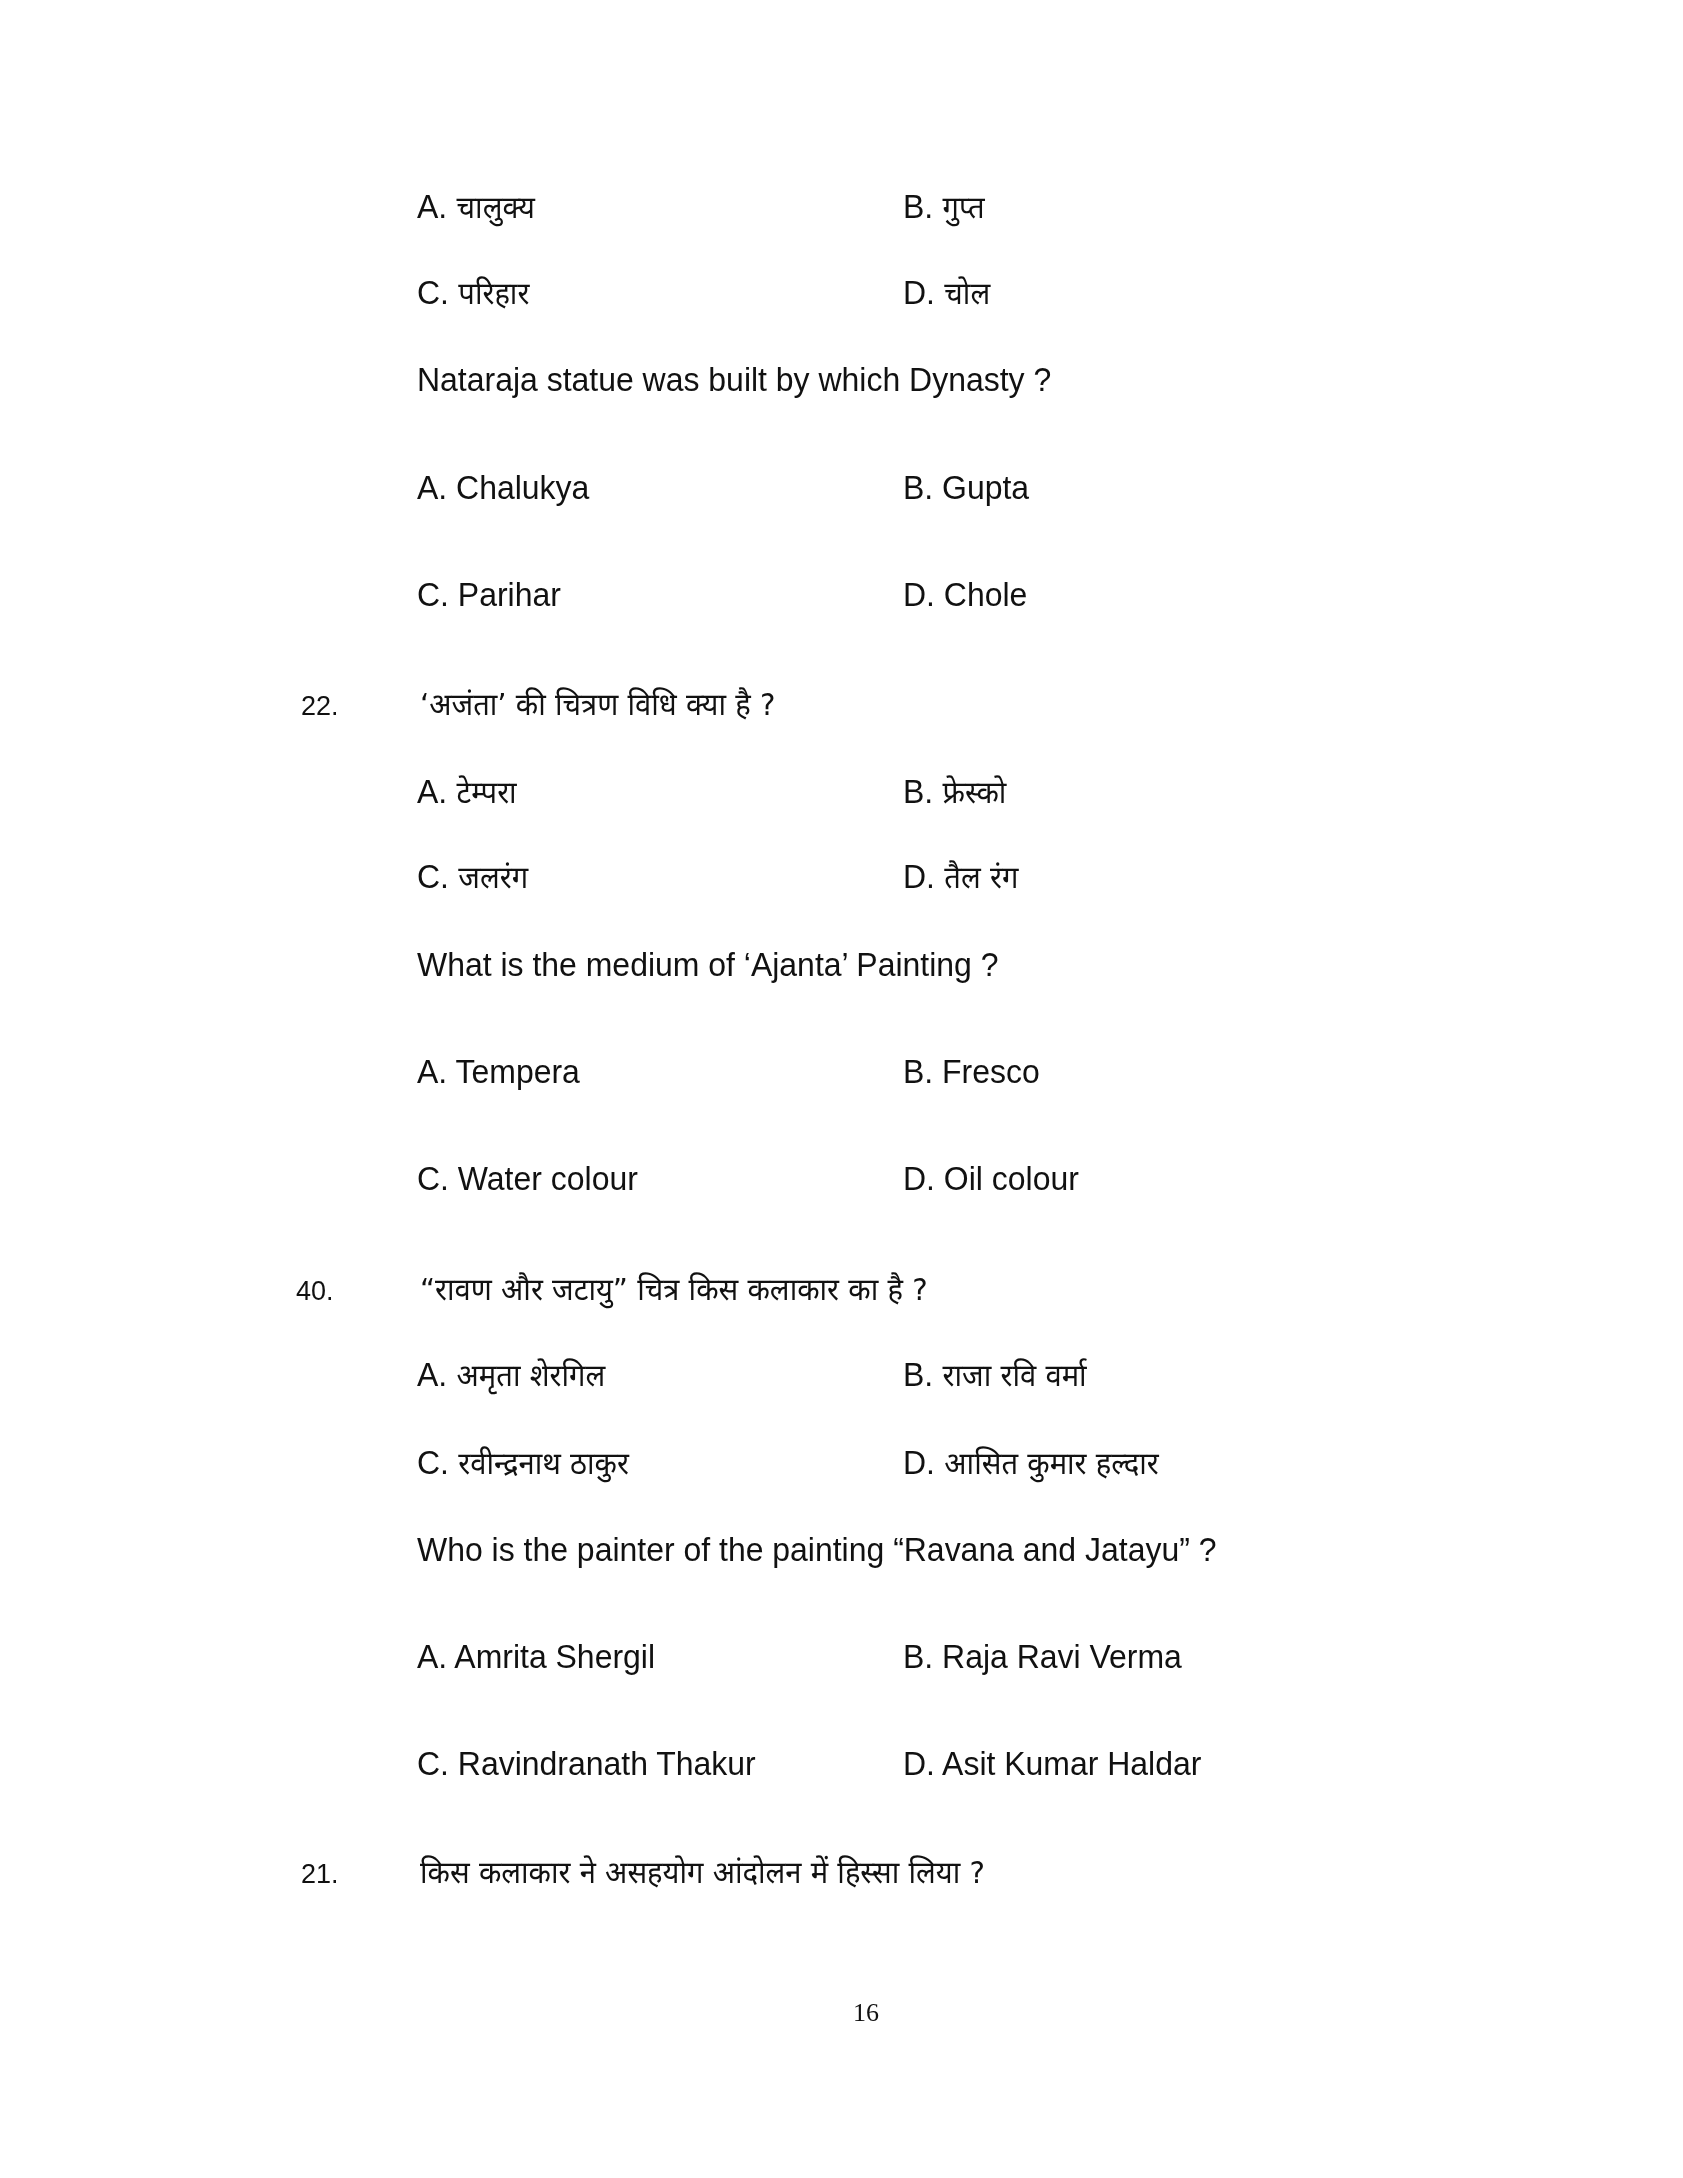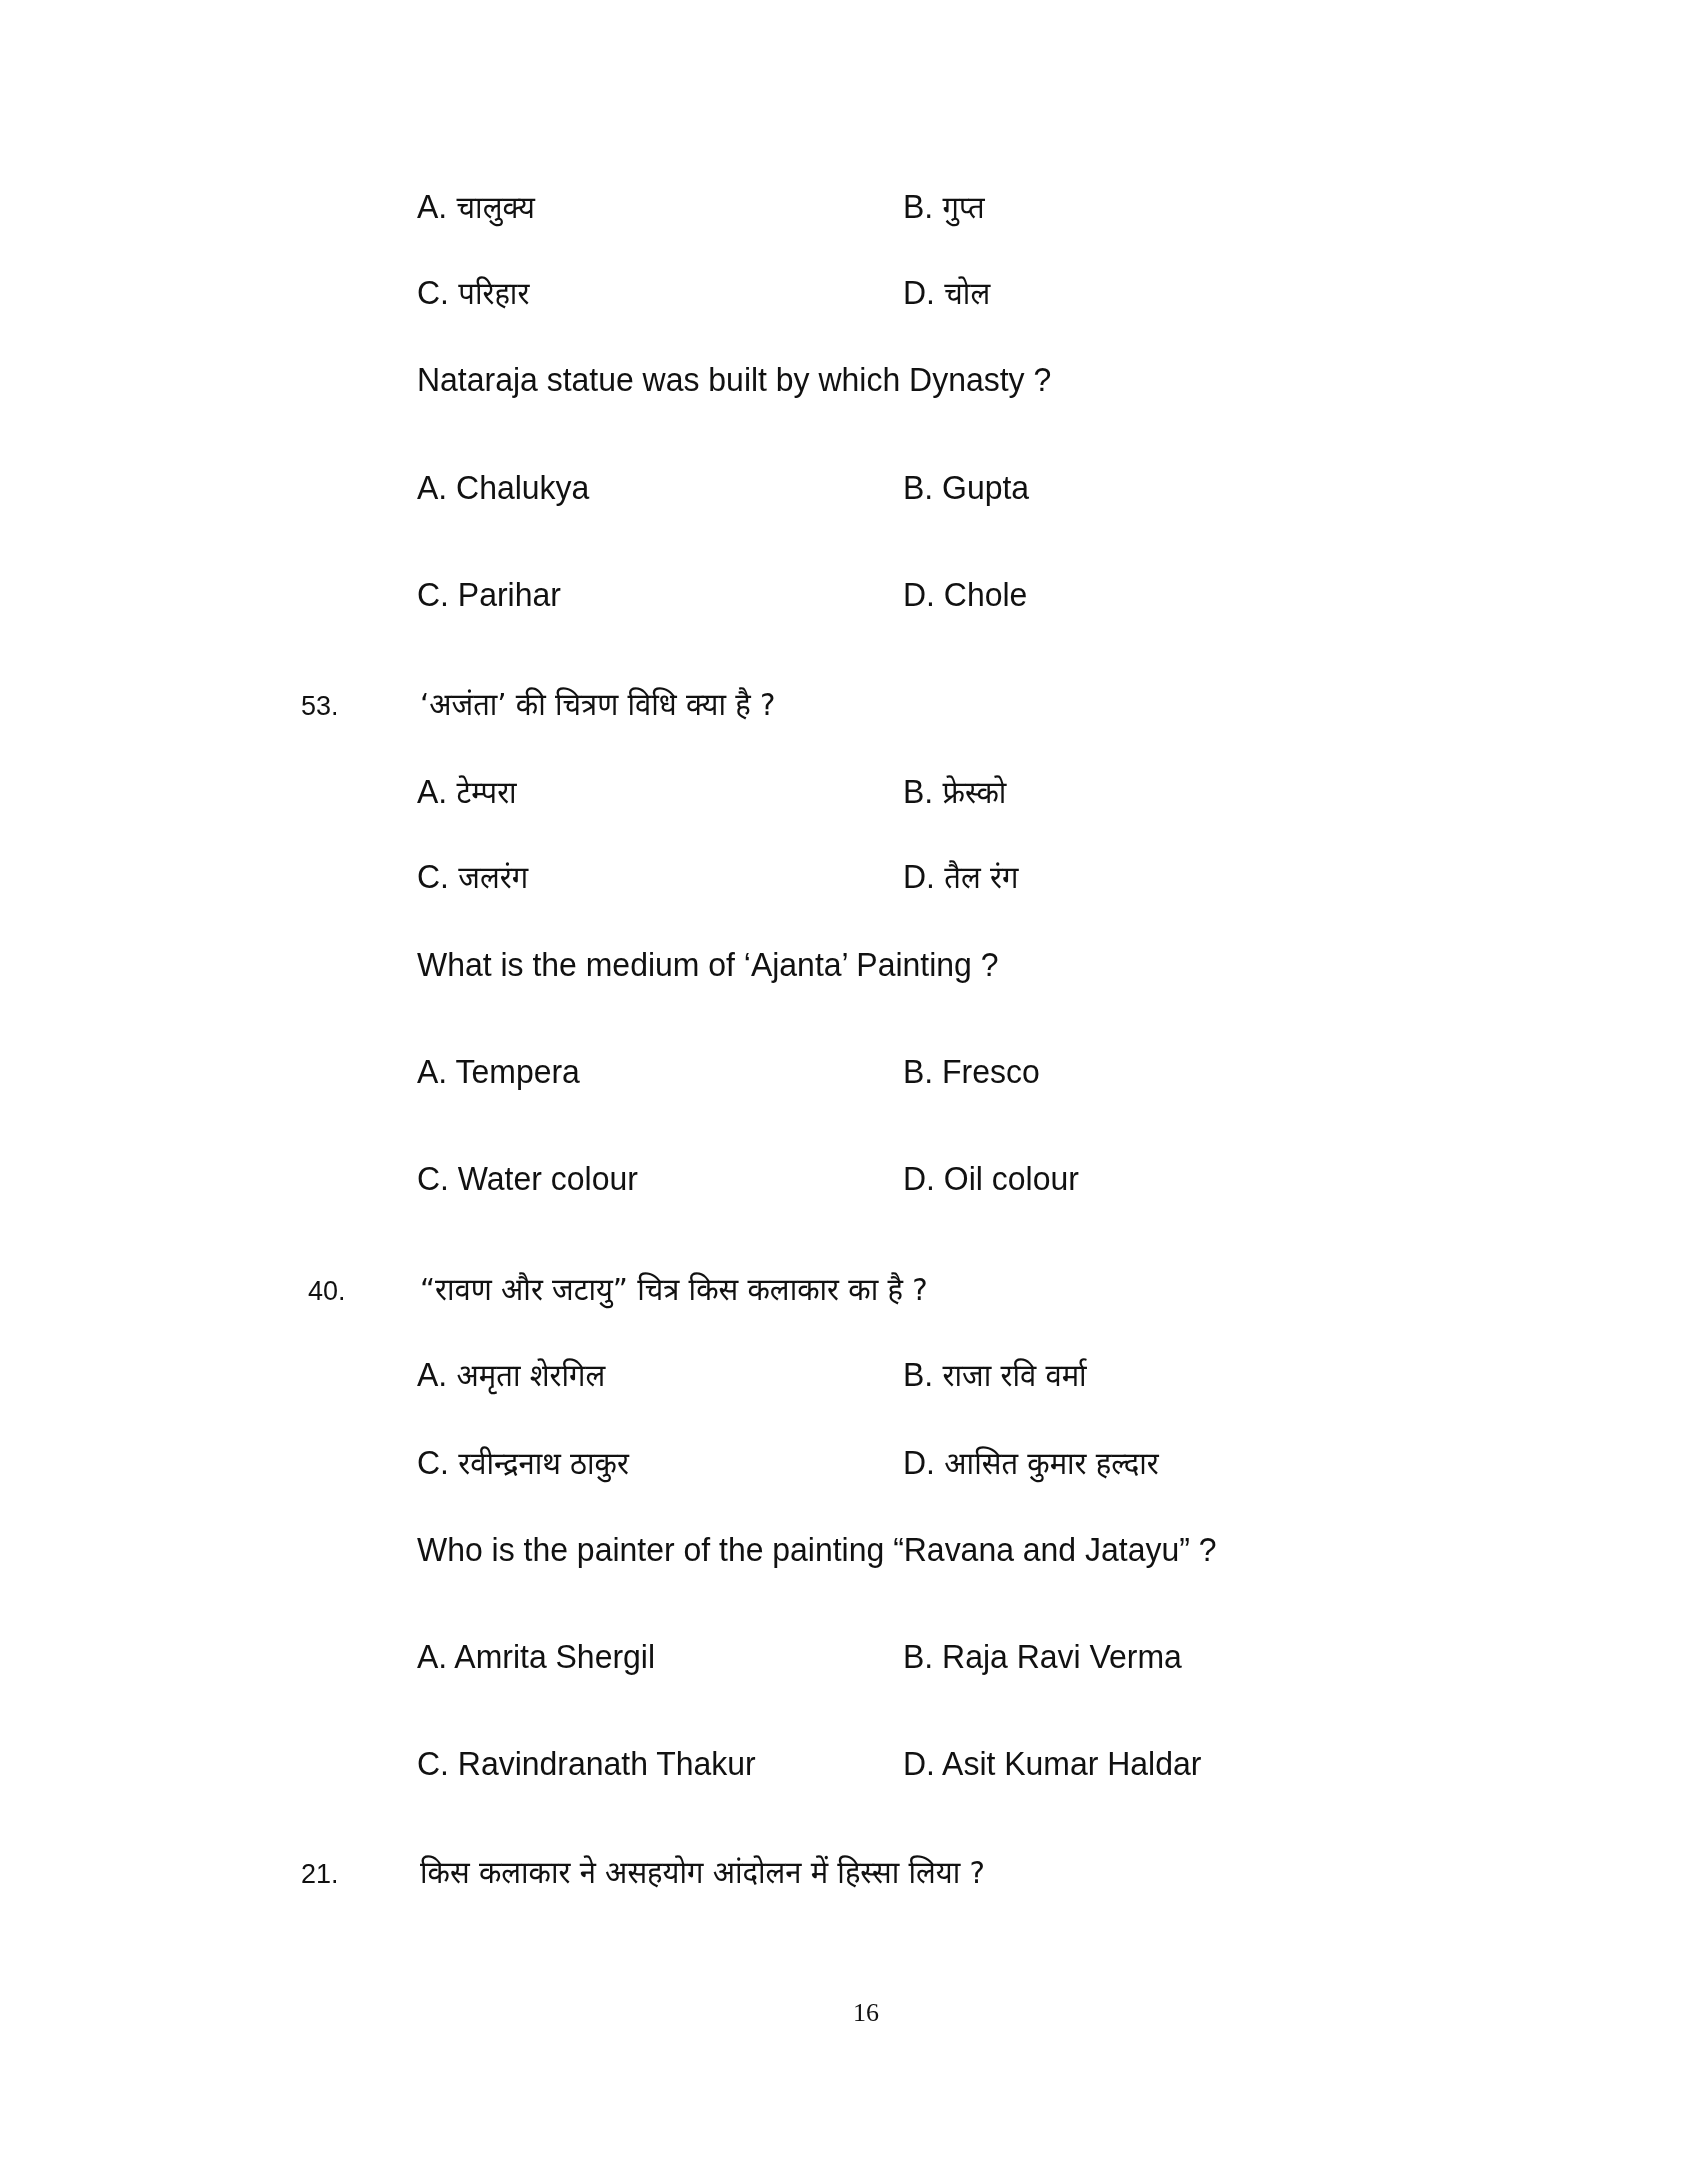--- a/index.html
+++ b/index.html
@@ -18,36 +18,36 @@
 <div class="line" style="left:417px;top:270px;"><span class="opt-label">C.</span><span class="hi">परिहार</span></div>
 <div class="line" style="left:903px;top:270px;"><span class="opt-label">D.</span><span class="hi">चोल</span></div>
 
 <div class="line" style="left:417px;top:357px;">Nataraja statue was built by which Dynasty ?</div>
 
 <div class="line" style="left:417px;top:465px;"><span>A.</span> <span>Chalukya</span></div>
 <div class="line" style="left:903px;top:465px;"><span>B.</span> <span>Gupta</span></div>
 <div class="line" style="left:417px;top:572px;"><span>C.</span> <span>Parihar</span></div>
 <div class="line" style="left:903px;top:572px;"><span>D.</span> <span>Chole</span></div>
 
-<div class="qnum" style="left:301px;top:684px;">53.</div>
+<div class="qnum" style="left:301px;top:684px;">22.</div>
 <div class="line hi" style="left:420px;top:682px;">‘अजंता’ की चित्रण विधि क्या है ?</div>
 
 <div class="line" style="left:417px;top:769px;"><span class="opt-label">A.</span><span class="hi">टेम्परा</span></div>
 <div class="line" style="left:903px;top:769px;"><span class="opt-label">B.</span><span class="hi">फ्रेस्को</span></div>
 <div class="line" style="left:417px;top:854px;"><span class="opt-label">C.</span><span class="hi">जलरंग</span></div>
 <div class="line" style="left:903px;top:854px;"><span class="opt-label">D.</span><span class="hi">तैल रंग</span></div>
 
 <div class="line" style="left:417px;top:942px;">What is the medium of ‘Ajanta’ Painting ?</div>
 
 <div class="line" style="left:417px;top:1049px;"><span>A.</span> <span>Tempera</span></div>
 <div class="line" style="left:903px;top:1049px;"><span>B.</span> <span>Fresco</span></div>
 <div class="line" style="left:417px;top:1156px;"><span>C.</span> <span>Water colour</span></div>
 <div class="line" style="left:903px;top:1156px;"><span>D.</span> <span>Oil colour</span></div>
 
-<div class="qnum" style="left:308px;top:1269px;text-align:center;">40.</div>
+<div class="qnum" style="left:296px;top:1269px;text-align:center;">40.</div>
 <div class="line hi" style="left:420px;top:1267px;">“रावण और जटायु” चित्र किस कलाकार का है ?</div>
 
 <div class="line" style="left:417px;top:1352px;"><span class="opt-label">A.</span><span class="hi">अमृता शेरगिल</span></div>
 <div class="line" style="left:903px;top:1352px;"><span class="opt-label">B.</span><span class="hi">राजा रवि वर्मा</span></div>
 <div class="line" style="left:417px;top:1440px;"><span class="opt-label">C.</span><span class="hi">रवीन्द्रनाथ ठाकुर</span></div>
 <div class="line" style="left:903px;top:1440px;"><span class="opt-label">D.</span><span class="hi">आसित कुमार हल्दार</span></div>
 
 <div class="line" style="left:417px;top:1527px;">Who is the painter of the painting “Ravana and Jatayu” ?</div>
 
 <div class="line" style="left:417px;top:1634px;"><span>A.</span> <span>Amrita Shergil</span></div>

